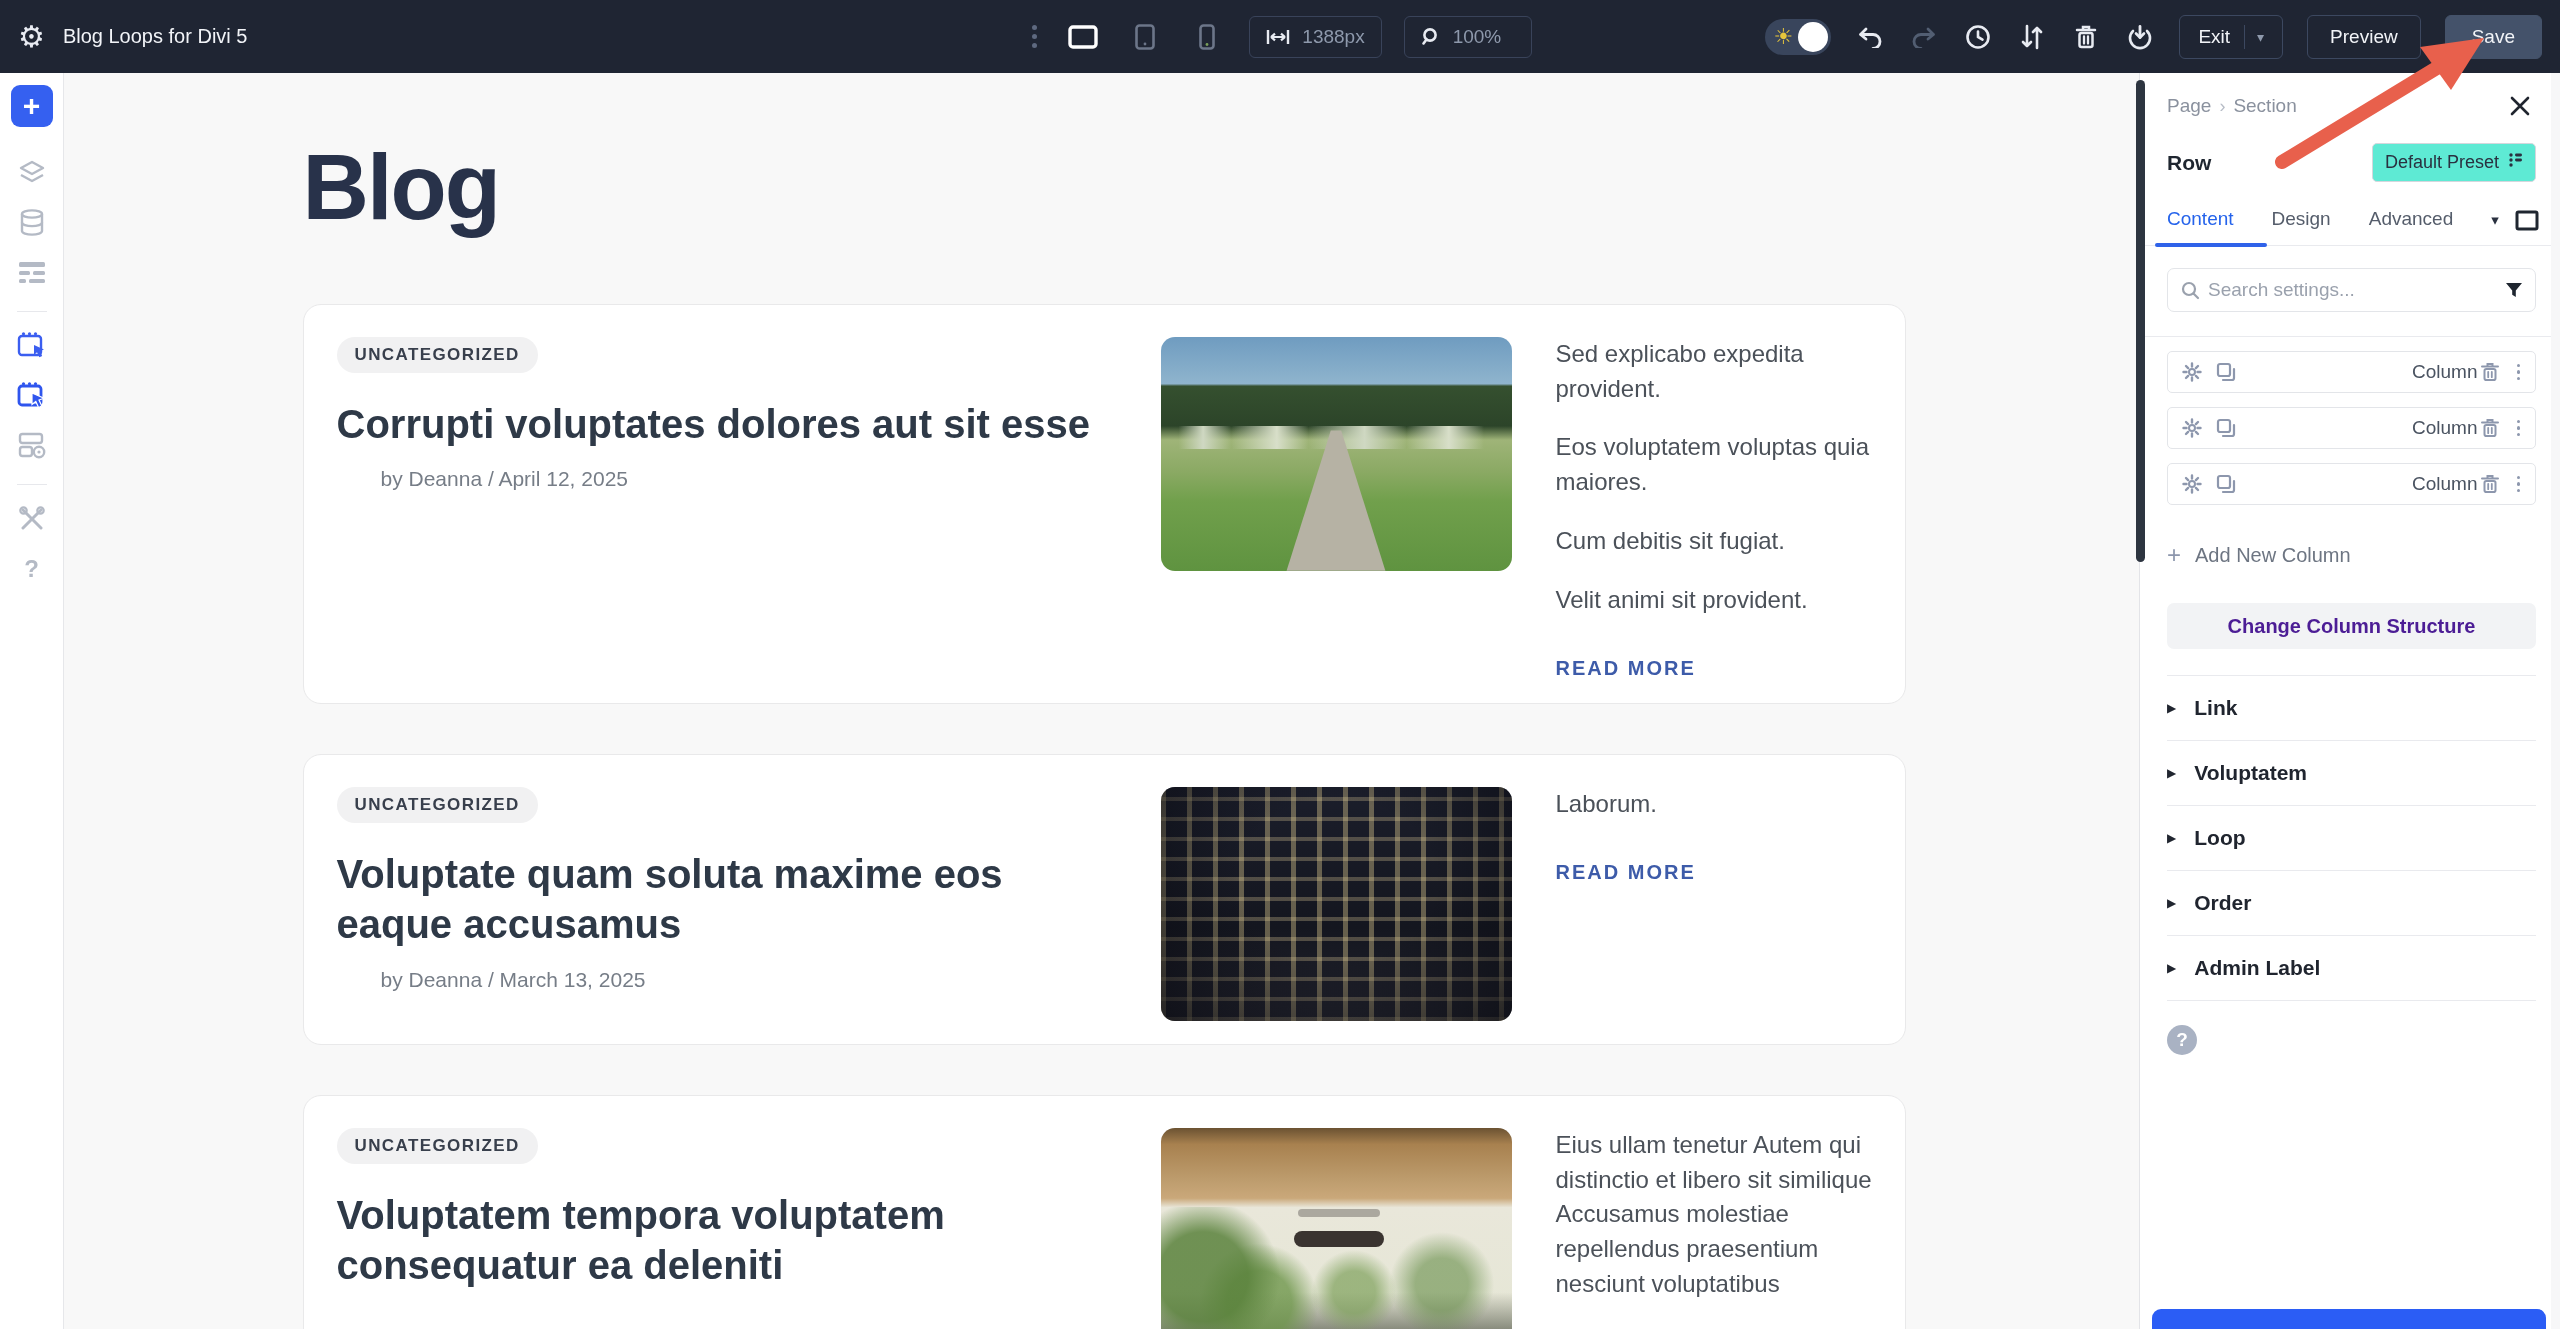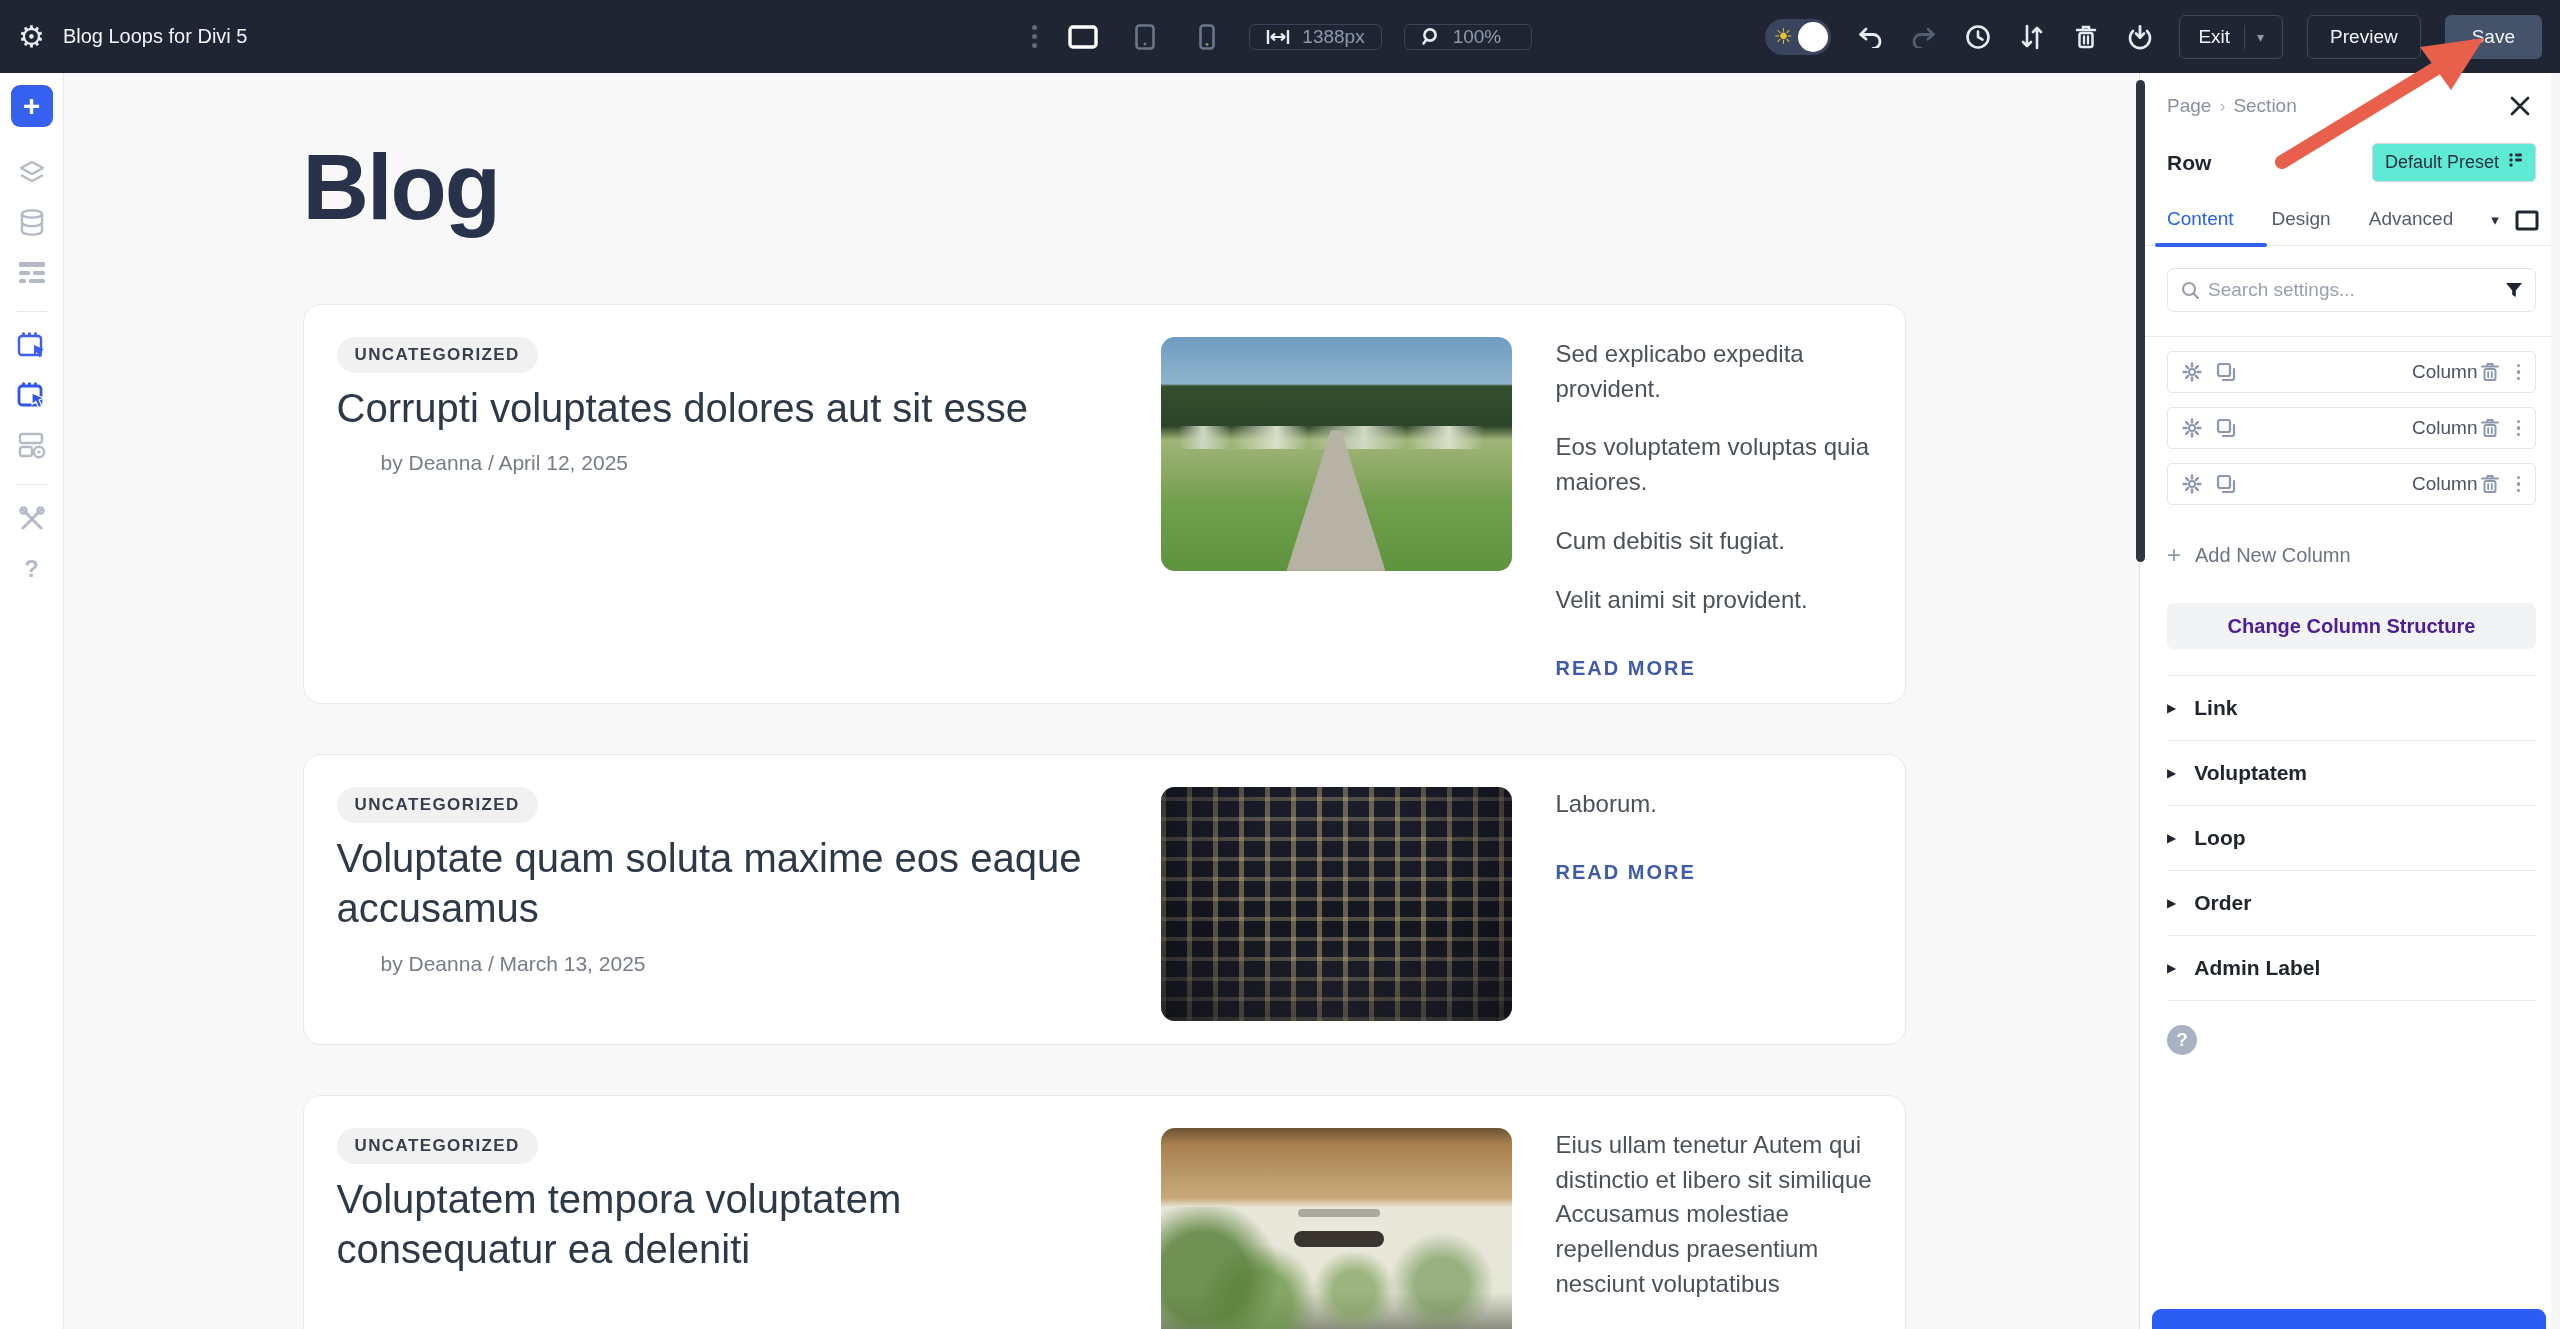--- a/index.html
+++ b/index.html
@@ -11,21 +11,21 @@
   .topbar { position:absolute; top:0; left:0; width:2560px; height:73px;
     background:#1f2533; display:flex; align-items:center; padding:0 18px; z-index:20; }
   .tb-left { display:flex; align-items:center; gap:18px; flex:1; min-width:0; }
   .tb-title { color:#f2f4f8; font-size:20px; font-weight:500; white-space:nowrap; }
   .tb-gear { color:#e8ebf2; font-size:30px; line-height:1; cursor:pointer; }
   .tb-center { display:flex; align-items:center; gap:22px; }
   .tb-right { display:flex; align-items:center; gap:24px; flex:1; justify-content:flex-end; }
   .kebab { display:flex; flex-direction:column; gap:4px; padding:4px; cursor:pointer; }
   .kebab i { width:5px; height:5px; border-radius:50%; background:#5e6980; }
   .dev { display:flex; align-items:center; justify-content:center; width:40px; height:40px; border-radius:6px; cursor:pointer; }
-  .tb-input { display:flex; align-items:center; gap:12px; height:26px; padding:0 16px;
+  .tb-input { display:flex; align-items:center; gap:12px; height:42px; padding:0 16px;
     border:1px solid #39435a; border-radius:6px; color:#8e99ac; font-size:19px; min-width:128px; cursor:text; }
   .toggle { width:66px; height:36px; background:#39455c; border-radius:18px; position:relative;
     display:flex; align-items:center; cursor:pointer; }
   .toggle .sun { position:absolute; left:8px; color:#e6c53c; font-size:22px; line-height:1; }
   .toggle .knob { position:absolute; right:3px; width:30px; height:30px; border-radius:50%; background:#ffffff; }
   .tb-ico { display:flex; align-items:center; justify-content:center; width:30px; height:30px; cursor:pointer; }
   .btn { height:44px; display:flex; align-items:center; justify-content:center;
     border:1px solid #3c4860; border-radius:6px; color:#f2f4f8; font-size:19px; cursor:pointer; background:transparent; }
   .btn-exit { padding:0 18px; gap:0; }
   .btn-exit .sep { width:1px; height:24px; background:#3c4860; margin:0 12px 0 14px; }
@@ -53,21 +53,21 @@
     color:#28324a; line-height:1.15; }
   .card { background:#ffffff; border:1px solid #e9e9ea; border-radius:18px;
     padding:32px 8px 32px 33px; margin-top:50px;
     display:grid; grid-template-columns:780px 351px 343px; column-gap:44px; }
   .card:first-of-type { margin-top:63px; }
   .card-1 { height:400px; }
   .card-2 { height:291px; }
   .card-3 { height:420px; }
   .badge { display:inline-block; padding:8px 18px; background:#f1f1f2; color:#383f4c;
     border-radius:18px; font-size:17px; font-weight:700; letter-spacing:1.4px; }
-  .post-title { margin-top:10px; font-size:40px; font-weight:400; color:#2e3947; line-height:1.26; }
+  .post-title { margin-top:26px; font-size:40px; font-weight:700; color:#2e3947; line-height:1.26; }
   .post-meta { margin-top:18px; font-size:21px; color:#767d87;margin-left:44px; }
   .thumb { width:351px; height:234px; border-radius:14px; overflow:hidden; position:relative; }
   .thumb-forest { background:
       linear-gradient(180deg,#6f9cc0 0%,#8fb4cd 20%,#35502f 21%,#2c4429 38%,#9fb478 44%,#8aa963 58%,#71a04c 70%,#5f9340 100%); }
   .thumb-forest::before { content:""; position:absolute; left:0; right:0; top:38%; height:10%;
     background:linear-gradient(90deg,transparent 5%,#cfd8c2 12%,transparent 20%,#d8dfc9 33%,transparent 42%,#cfd8c2 58%,transparent 70%,#d8dfc9 82%,transparent 92%); }
   .thumb-forest::after { content:""; position:absolute; top:40%; bottom:0; left:50%;
     width:130px; transform:translateX(-50%);
     background:#b6b2a4; clip-path:polygon(46% 0,54% 0,88% 100%,12% 100%); }
   .thumb-night { background:

